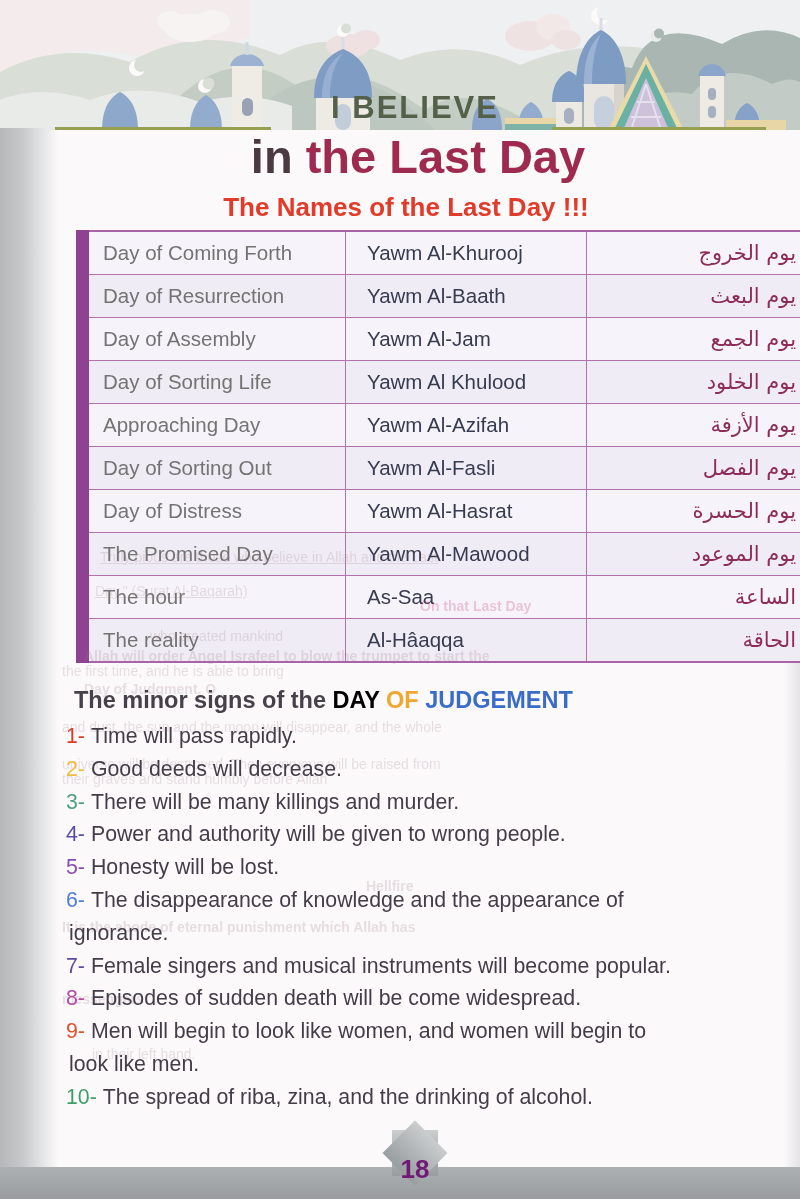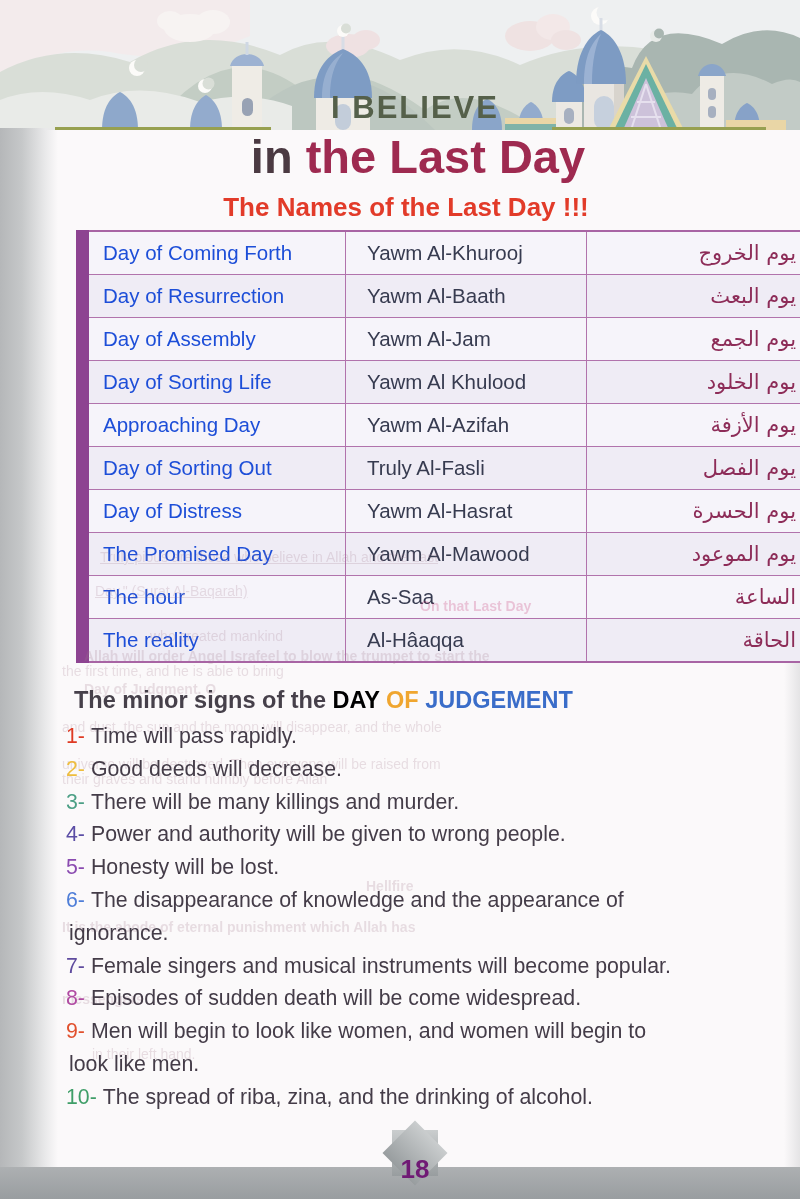--- a/index.html
+++ b/index.html
@@ -27,21 +27,21 @@
     font-size:47px;font-weight:bold;letter-spacing:0px;}
   .subtitle{position:absolute;left:0;top:192px;width:812px;text-align:center;z-index:3;
     font-size:26px;font-weight:bold;color:#e23b29;}
   
   table.names{position:absolute;left:76px;top:230px;z-index:1;
     width:694px;border-collapse:collapse;table-layout:fixed;background:#f6f4fa;
     border-left:13px solid #8d4391;border-right:13px solid #8d4391;
     border-top:2px solid #a864a4;border-bottom:2px solid #a864a4;}
   table.names td{border:1.4px solid #b173ac;height:40px;vertical-align:middle;}
   table.names tr:nth-child(even) td{background:#efecf5;}
-  td.en{width:241px;padding-left:14px;font-size:20.5px;color:#1d4ed8;}
+  td.en{width:241px;padding-left:14px;font-size:20.5px;color:#737373;}
   td.tr{width:218px;padding-left:21px;font-size:20.5px;color:#373b50;}
   td.ar{width:208px;text-align:right;padding-right:26px;font-size:21px;color:#8d2c58;
     font-family:"DejaVu Sans", sans-serif;}
   
   .minor-heading{position:absolute;left:74px;top:687px;z-index:3;
     font-size:23.5px;font-weight:bold;color:#46404a;white-space:nowrap;}
   .list{position:absolute;left:66px;top:720px;width:720px;z-index:3;
     font-size:21.3px;color:#443c48;}
   .li{line-height:32.8px;white-space:nowrap;}
   .num{display:inline-block;margin-right:6px;}
@@ -204,21 +204,21 @@
         <td class="tr">Yawm Al Khulood</td>
         <td class="ar">يوم الخلود</td>
       </tr>
   <tr>
         <td class="en">Approaching Day</td>
         <td class="tr">Yawm Al-Azifah</td>
         <td class="ar">يوم الأزفة</td>
       </tr>
   <tr>
         <td class="en">Day of Sorting Out</td>
-        <td class="tr">Truly Al-Fasli</td>
+        <td class="tr">Yawm Al-Fasli</td>
         <td class="ar">يوم الفصل</td>
       </tr>
   <tr>
         <td class="en">Day of Distress</td>
         <td class="tr">Yawm Al-Hasrat</td>
         <td class="ar">يوم الحسرة</td>
       </tr>
   <tr>
         <td class="en">The Promised Day</td>
         <td class="tr">Yawm Al-Mawood</td>

